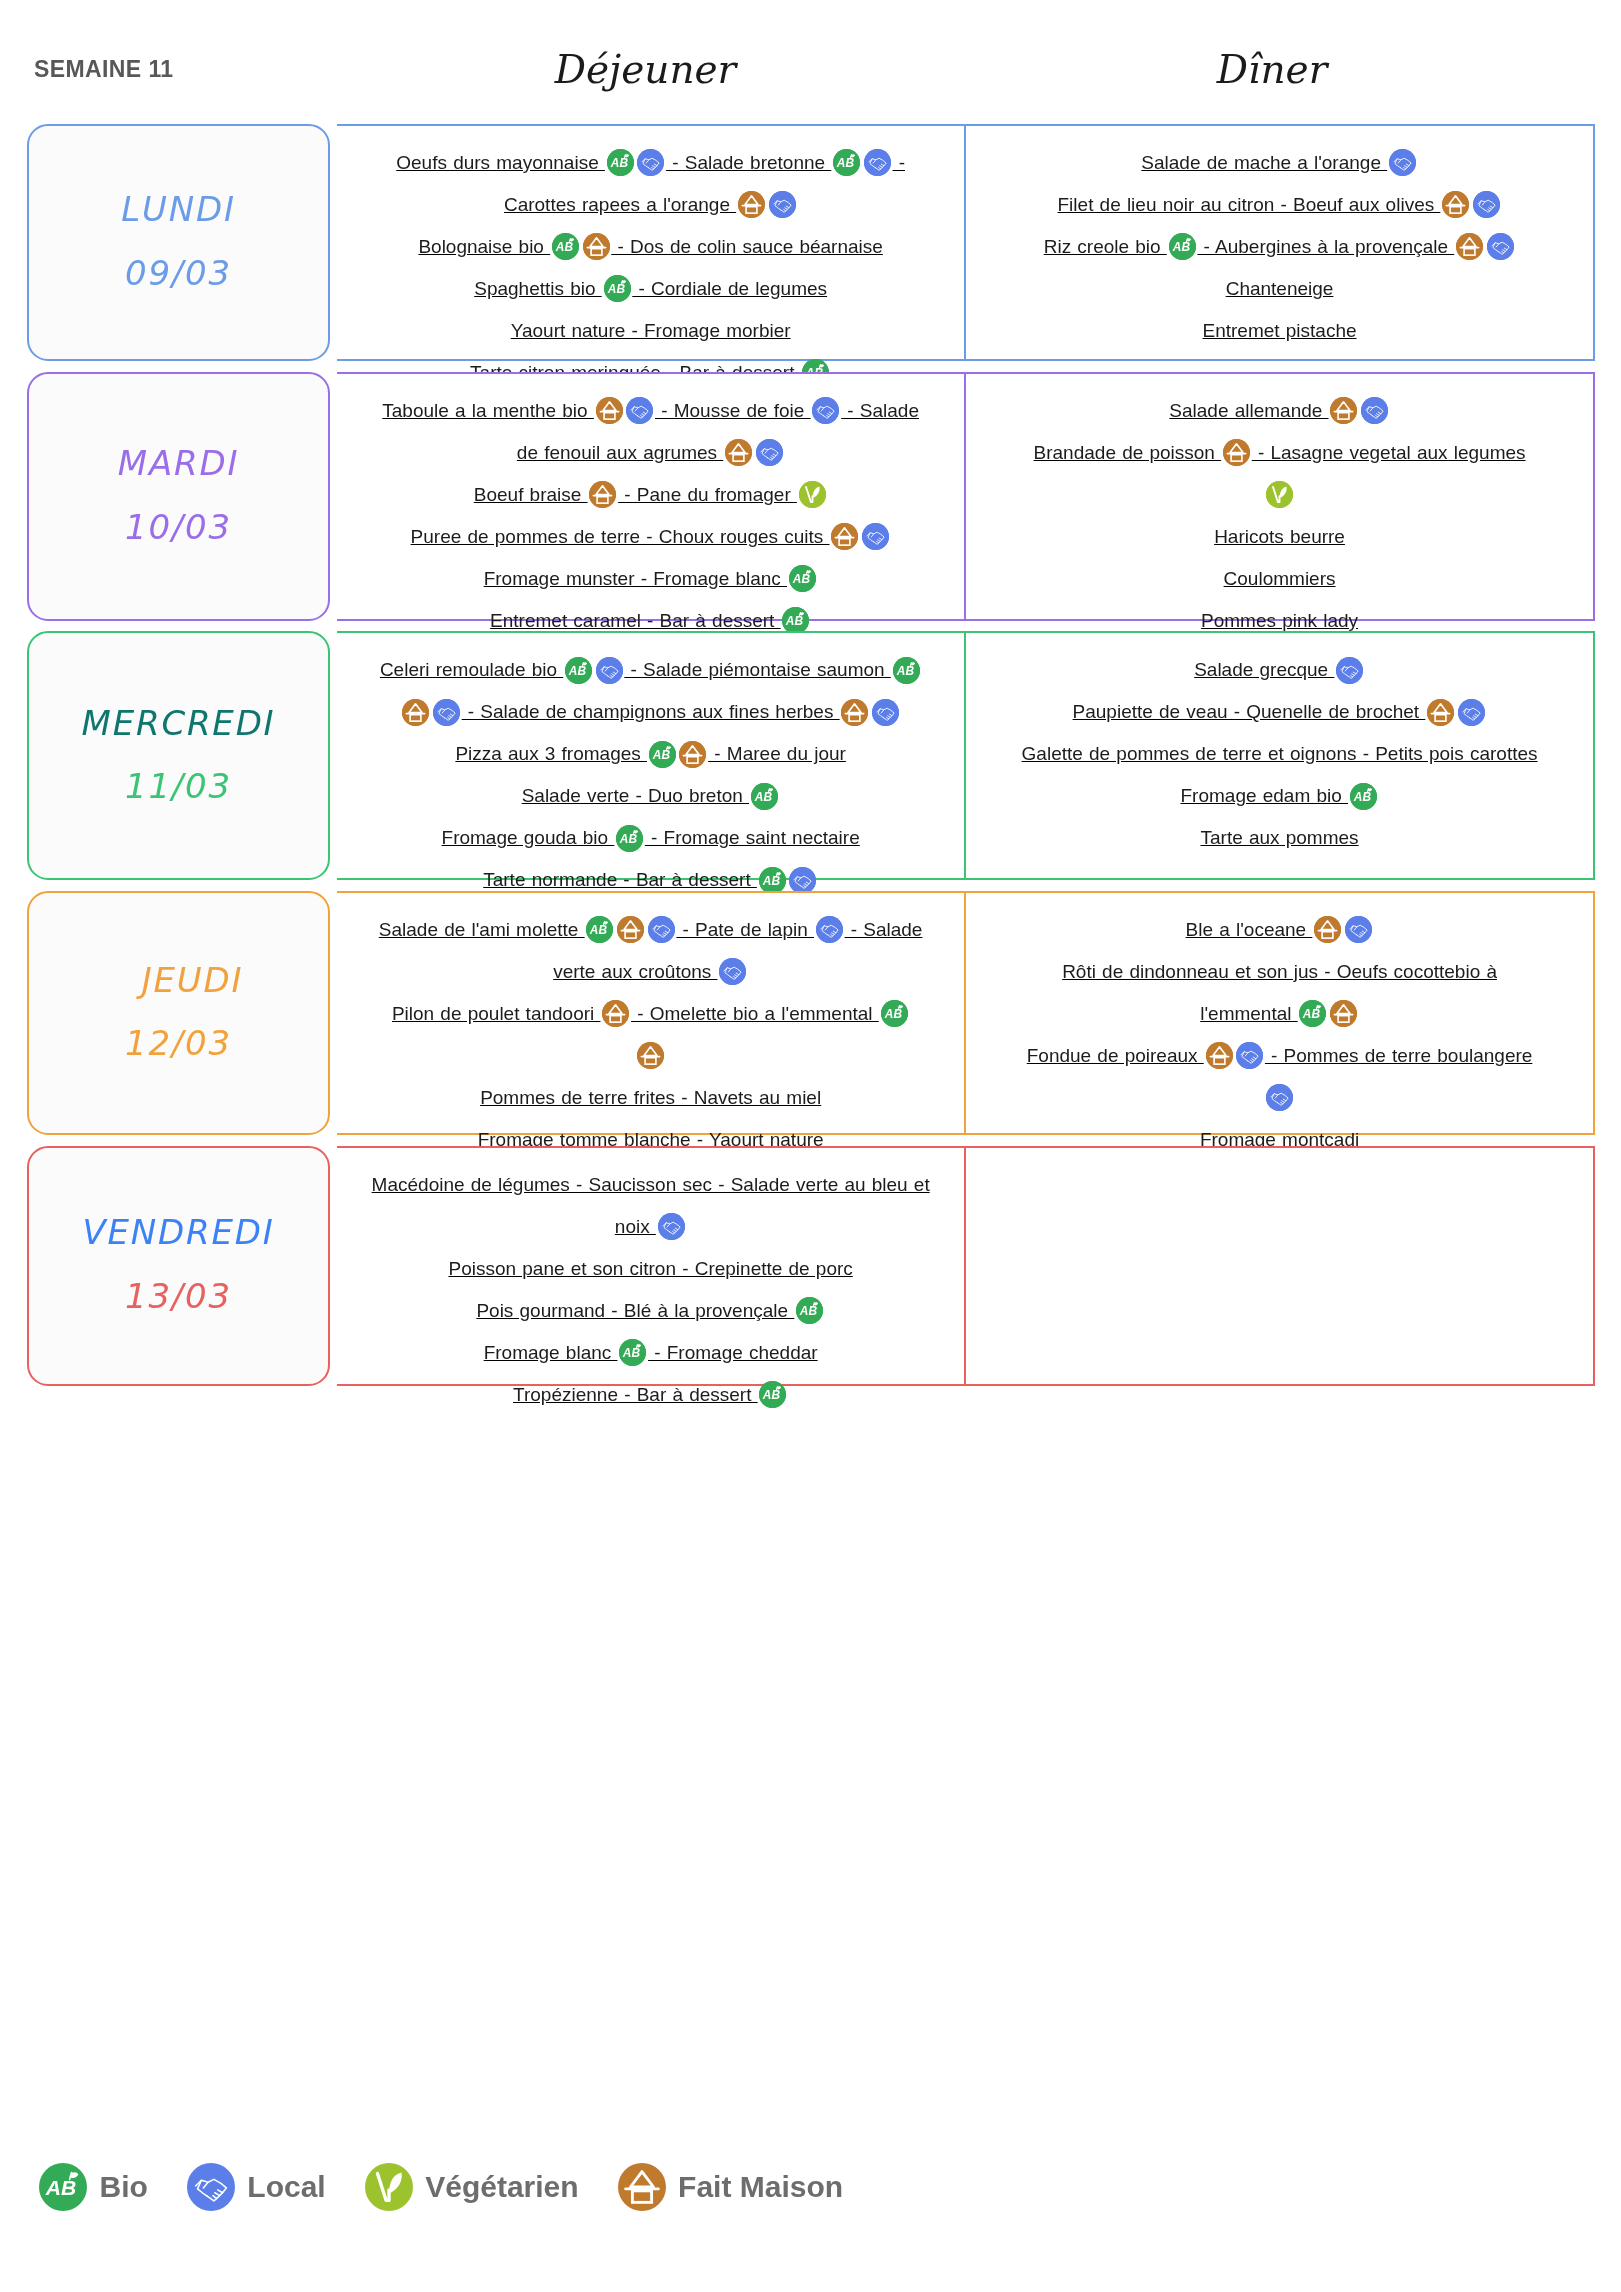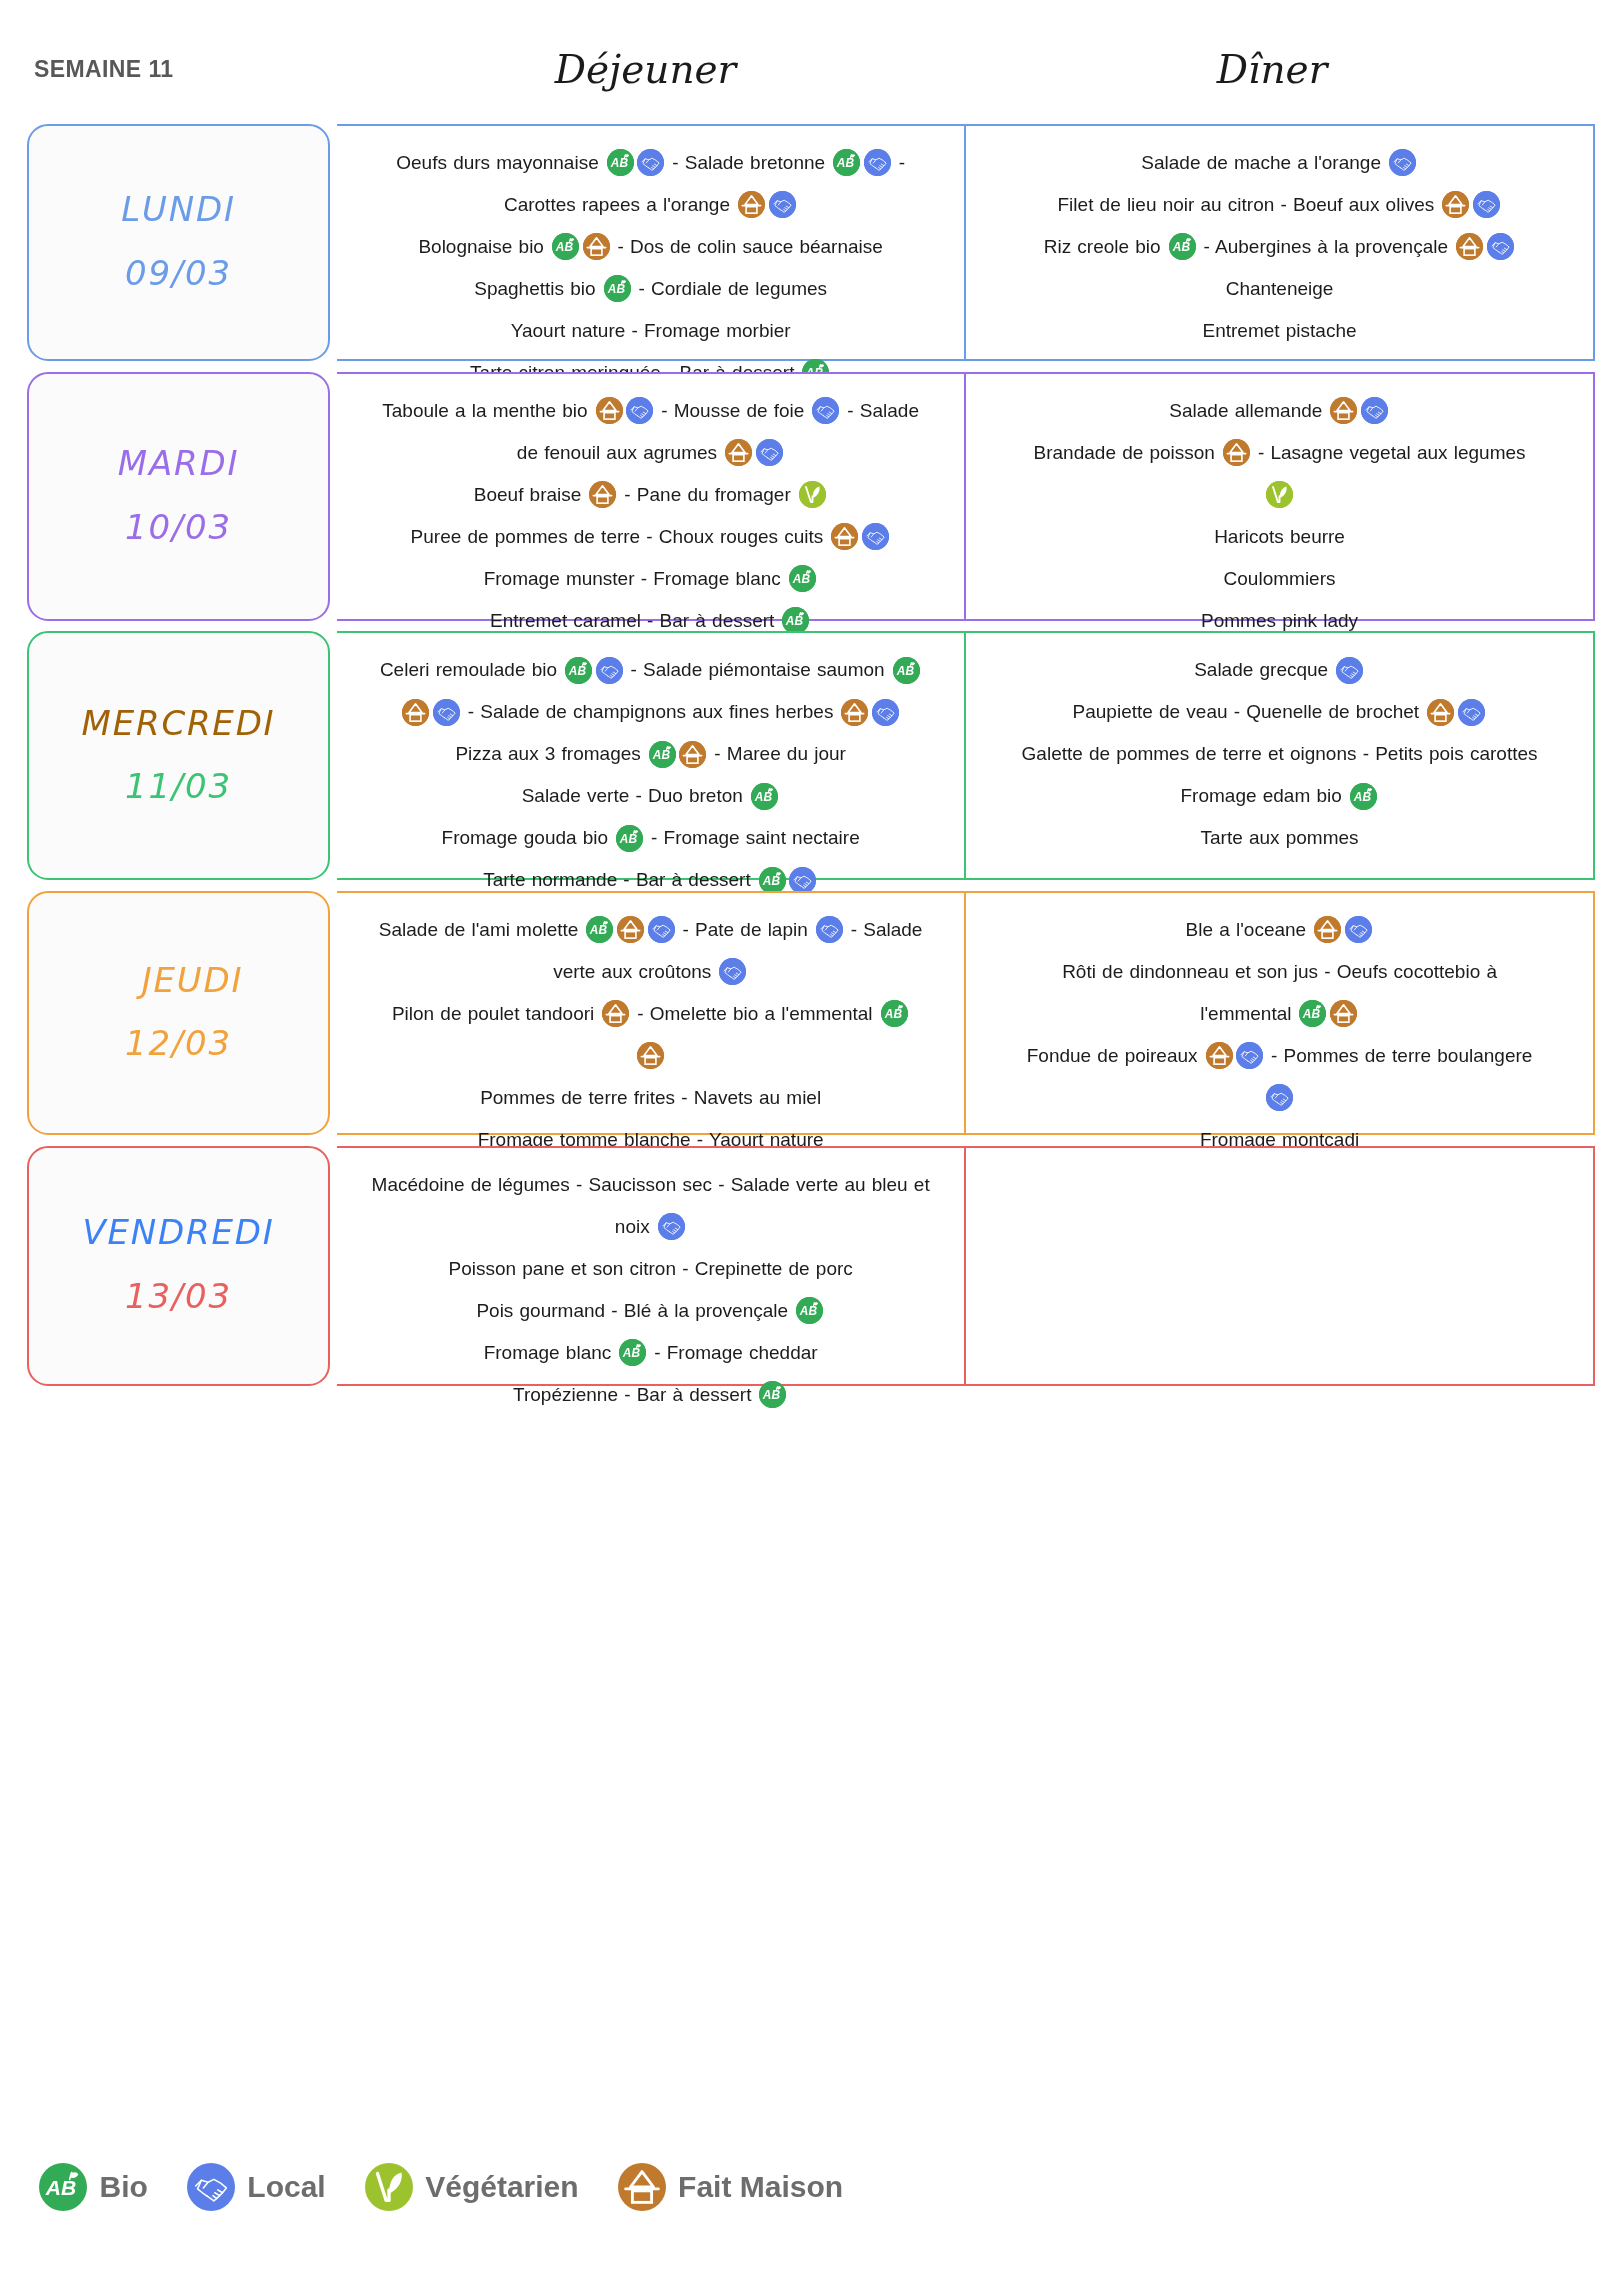--- a/index.html
+++ b/index.html
@@ -69,20 +69,21 @@
     align-items: center;
     justify-content: center;
     background: #fbfbfb;
   }
   .cell-meal {
     flex: 1;
     border-top: 2.7px solid transparent;
     border-bottom: 2.7px solid transparent;
     padding: 16px 12.5px 9px 12.5px;
     background: #ffffff;
+    text-decoration: underline;
   }
   .cell-lunch { border-right: 2.7px solid transparent; }
   .cell-dinner { border-right: 2.7px solid transparent; }
 
   .day-name {
     font-size: 34px;
     font-style: italic;
     letter-spacing: 1.8px;
     font-family: "DejaVu Sans", sans-serif;
     font-weight: 400;
@@ -416,21 +417,21 @@
                   <path d="M50 60 q2 -34 26 -40 q4 26 -22 42 z" fill="#ffffff"></path>
                 </svg></span></div>
             <div><span>Haricots beurre</span></div>
             <div><span>Coulommiers</span></div>
             <div><span>Pommes pink lady</span></div>
           </div>
         </div>
       </div>
       <div class="row" style="height: 249px; margin-bottom: 10.7px;">
         <div class="cell cell-day" style="border-color: rgb(58, 196, 116);">
-          <div class="day-name" style="color: #a16207;">MERCREDI</div>
+          <div class="day-name" style="color: #0f766e;">MERCREDI</div>
           <div class="day-date" style="color: rgb(58, 196, 116);">11/03</div>
         </div>
         <div class="cell cell-meal cell-lunch" style="border-top-color: rgb(58, 196, 116); border-bottom-color: rgb(58, 196, 116); border-right-color: rgb(58, 196, 116); margin-left: 7.2px;">
           <div class="menu-text">
             <div><span>Celeri remoulade bio </span><span class="badge b-bio"><svg viewBox="0 0 100 100" style="font-size:21.5px">
                   <circle cx="50" cy="50" r="50" fill="#33aa55"></circle>
                   <text x="46" y="66" font-family="Liberation Sans, sans-serif" font-size="44" font-weight="bold" fill="#ffffff" text-anchor="middle" font-style="italic">AB</text>
                   <path d="M66 22 q12 -6 16 2 q-6 10 -16 6 z" fill="#ffffff"></path>
                   <path d="M64 34 q2 -10 4 -14" stroke="#ffffff" stroke-width="3.5" fill="none" stroke-linecap="round"></path>
                 </svg></span><span class="badge b-local"><svg viewBox="0 0 100 100">

